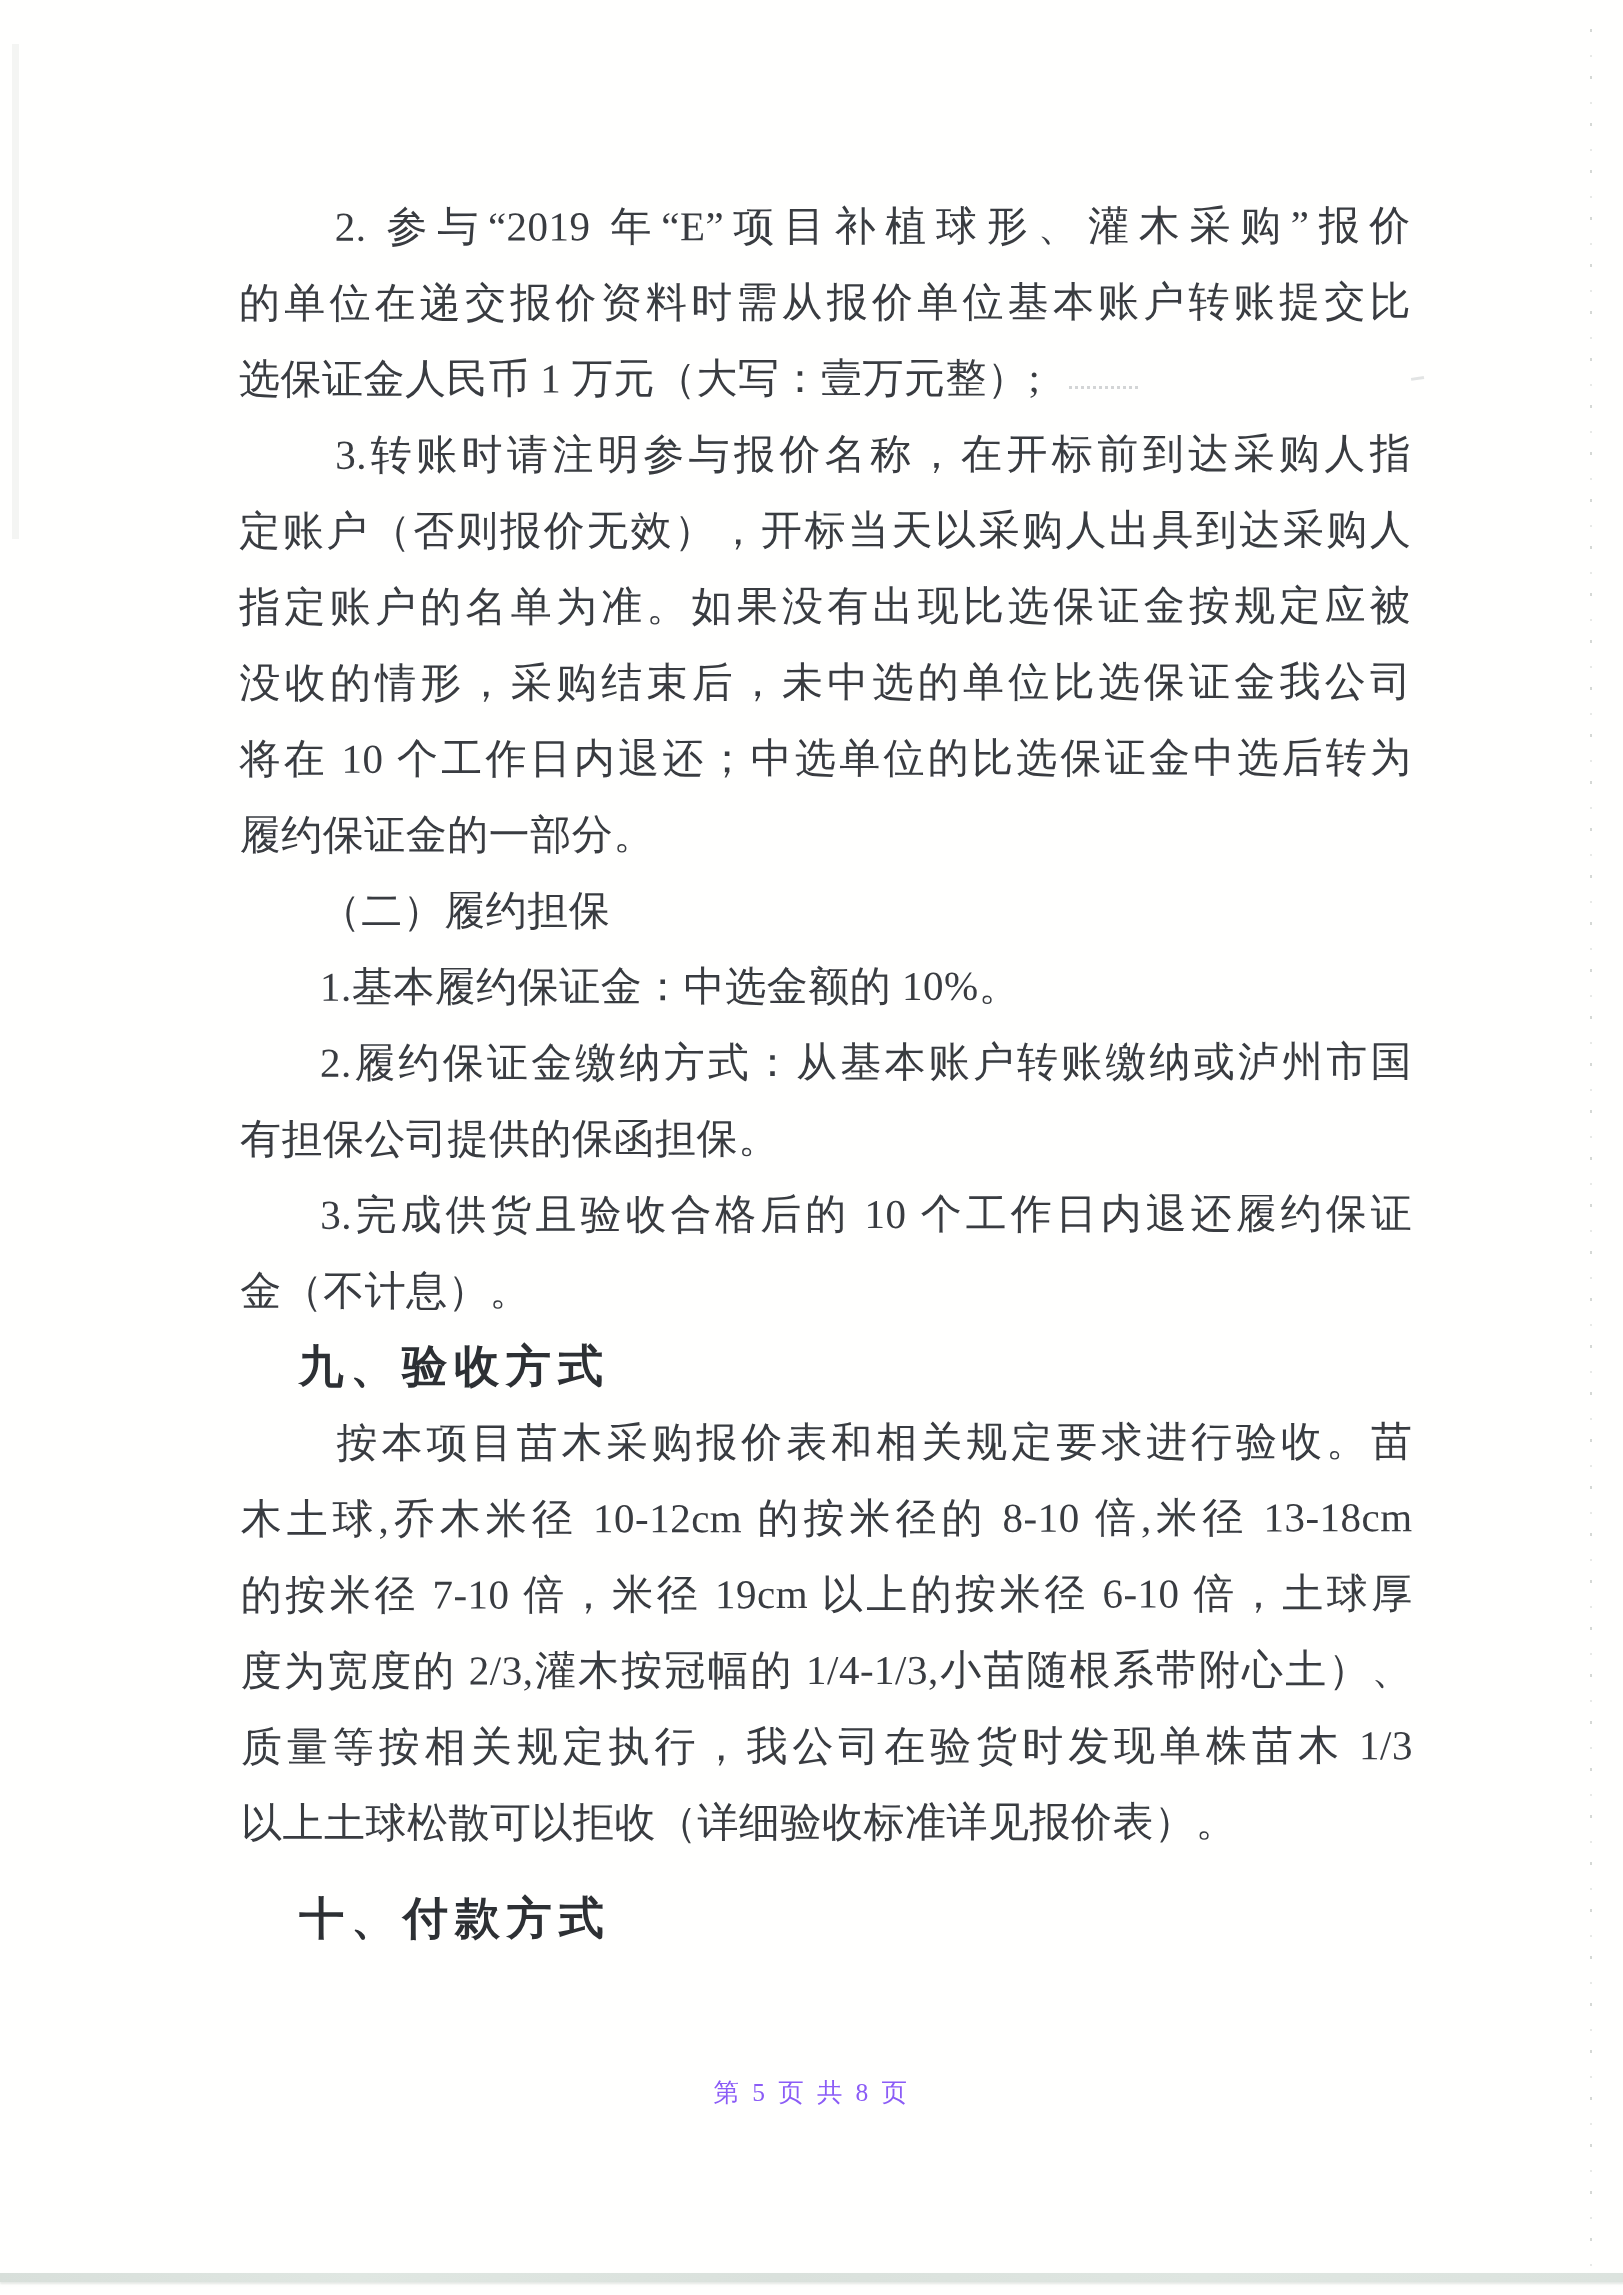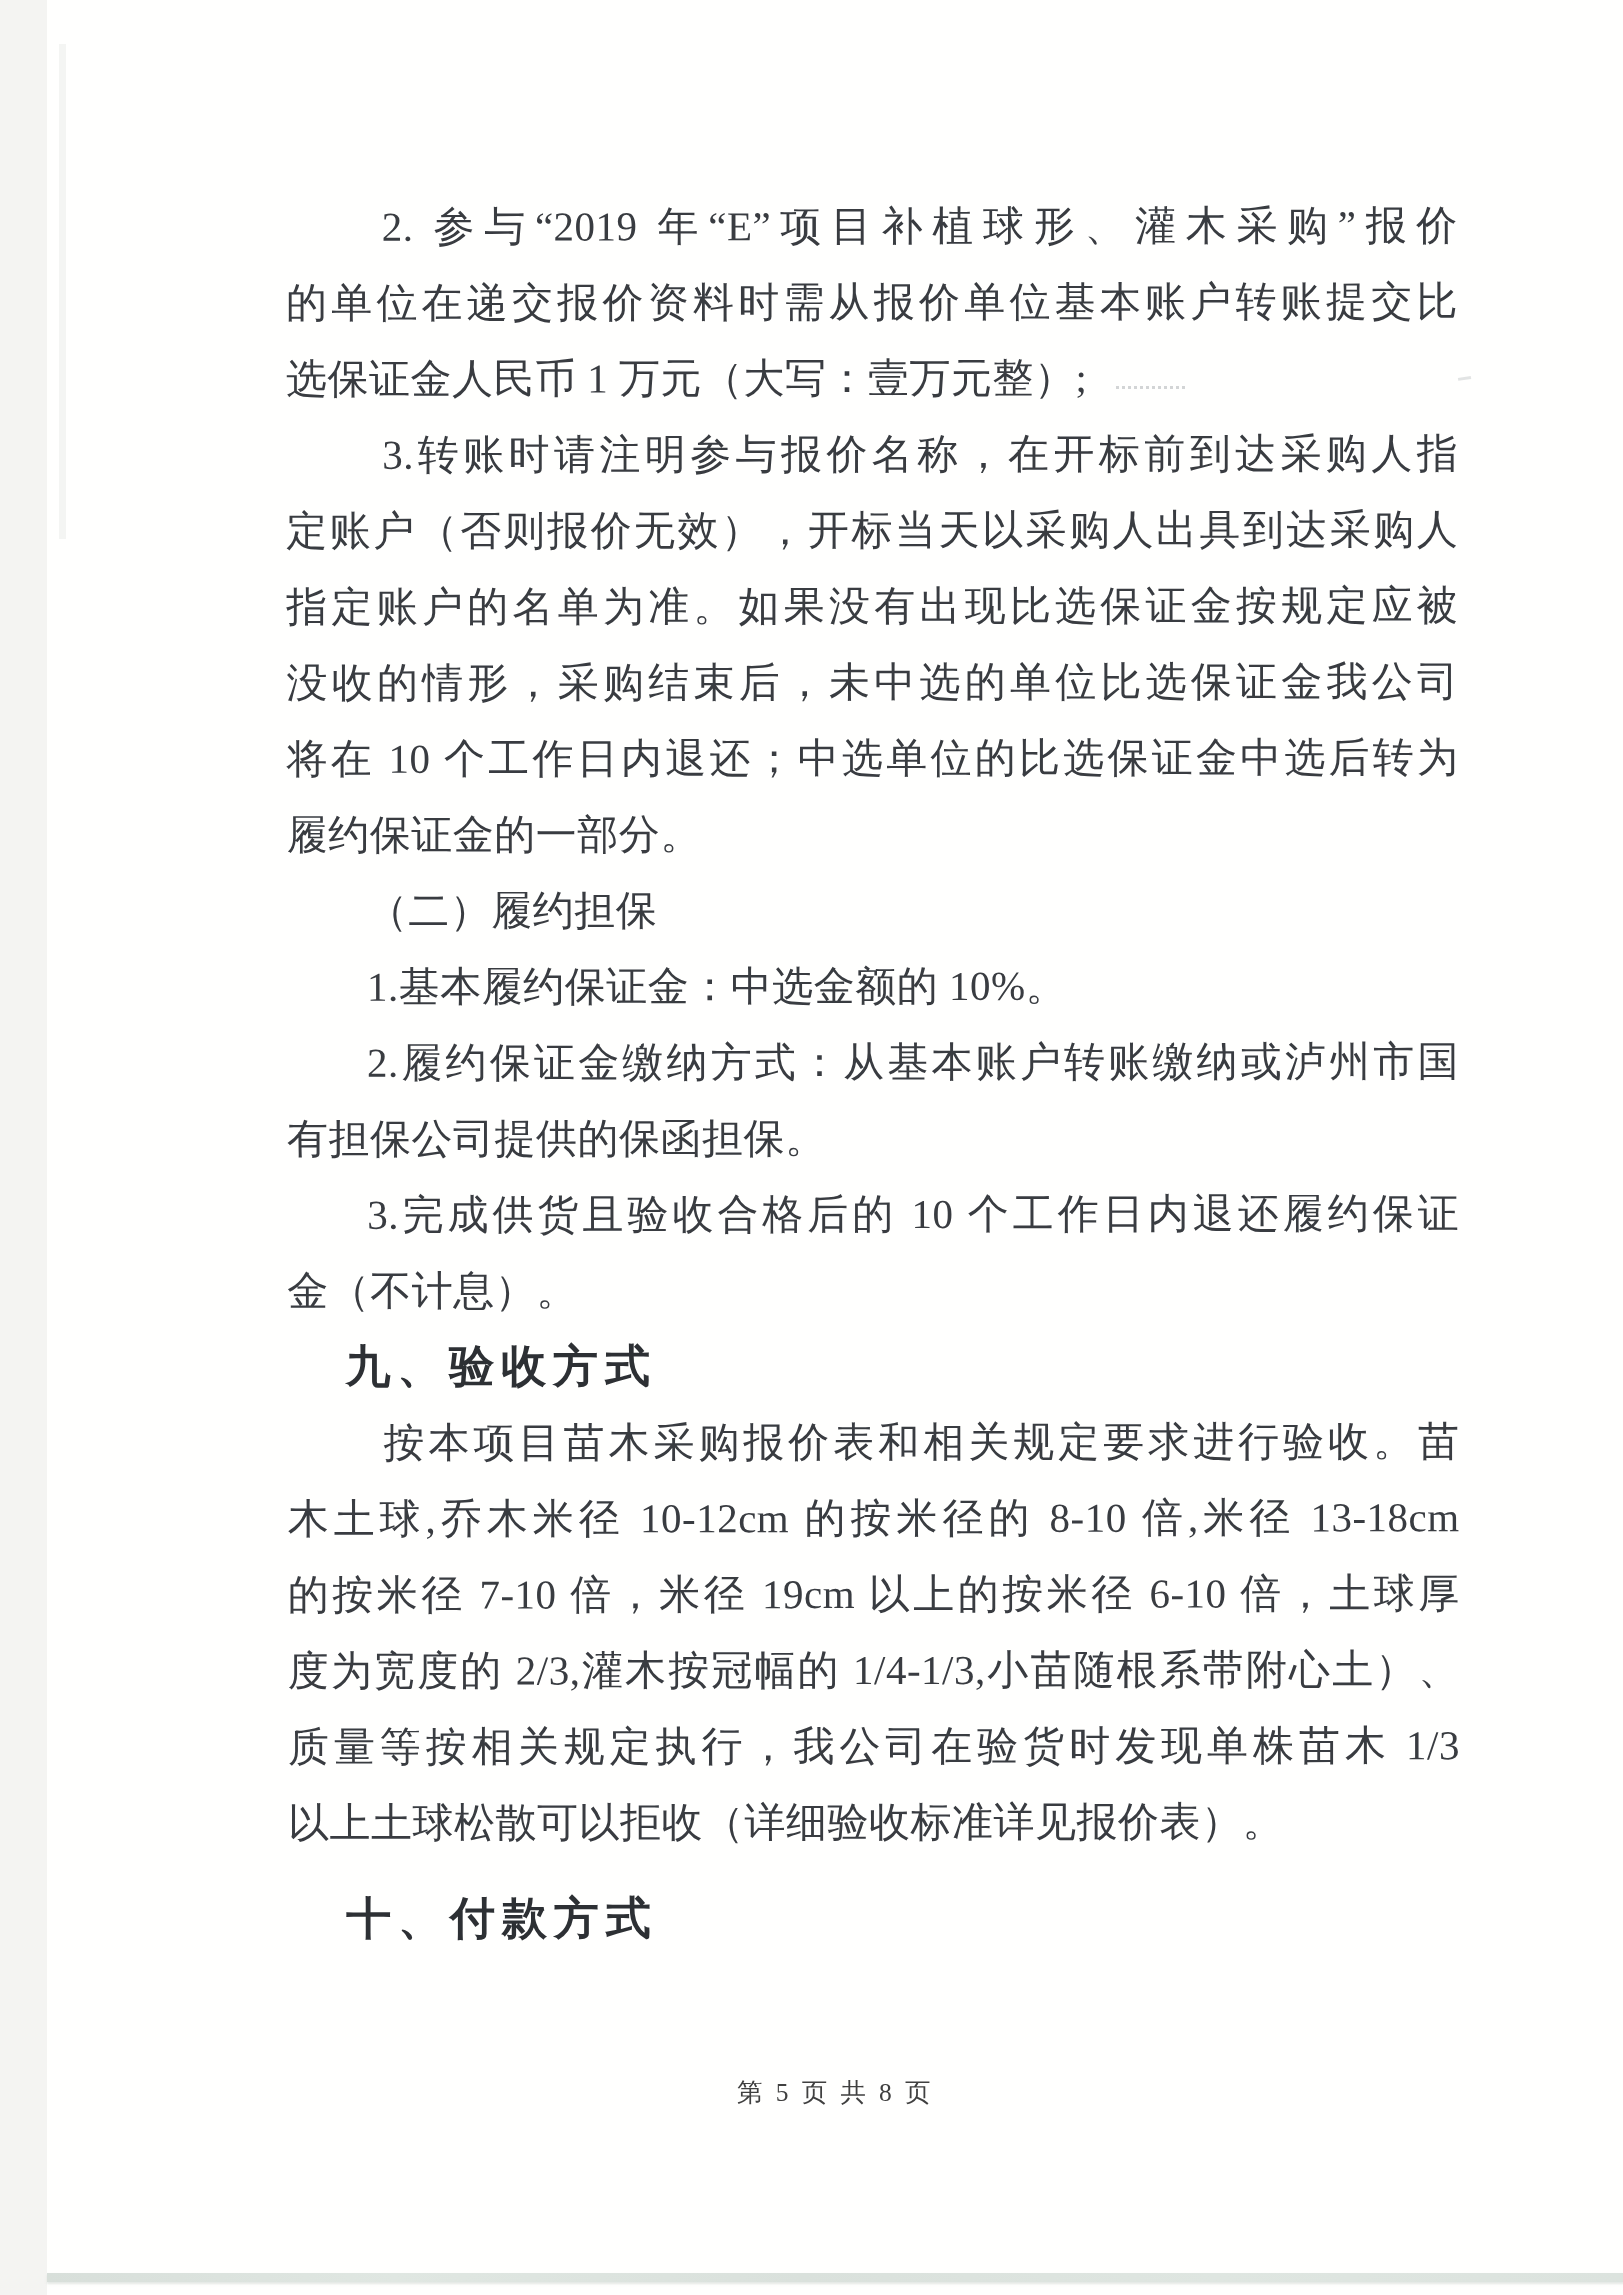--- a/index.html
+++ b/index.html
@@ -6,21 +6,20 @@
   body {
     width: 1624px; height: 2295px;
     background: #f4f4f2;
     position: relative;
     overflow: hidden;
     font-family: "Liberation Serif", "DejaVu Serif", serif;
   }
   .page {
     position: absolute; inset: 0;
     background: #fffffe;
-    margin-left: 47px;
   }
   
   .doc {
     position: absolute;
     left: 240px; top: 188px;
     width: 1172px;
     color: #393c41;
     font-size: 41px;
     transform: rotate(-0.08deg);
   }
@@ -48,21 +47,21 @@
   
   .footer {
     position: absolute;
     left: 0; top: 2066px;
     width: 100%;
     height: 54px;
     line-height: 54px;
     text-align: center;
     font-size: 25.5px;
     letter-spacing: 3.4px;
-    color: #404040;
+    color: #8b5cf6;
   }
   
   .scan-vline {
     position: absolute;
     left: 1590px; top: 29px;
     width: 1.5px; height: 2237px;
     background: repeating-linear-gradient(180deg,
       rgba(150,158,152,0.40) 0 2.5px, transparent 2.5px 25.5px,
       rgba(150,158,152,0.22) 25.5px 27.5px, transparent 27.5px 47px);
   }

